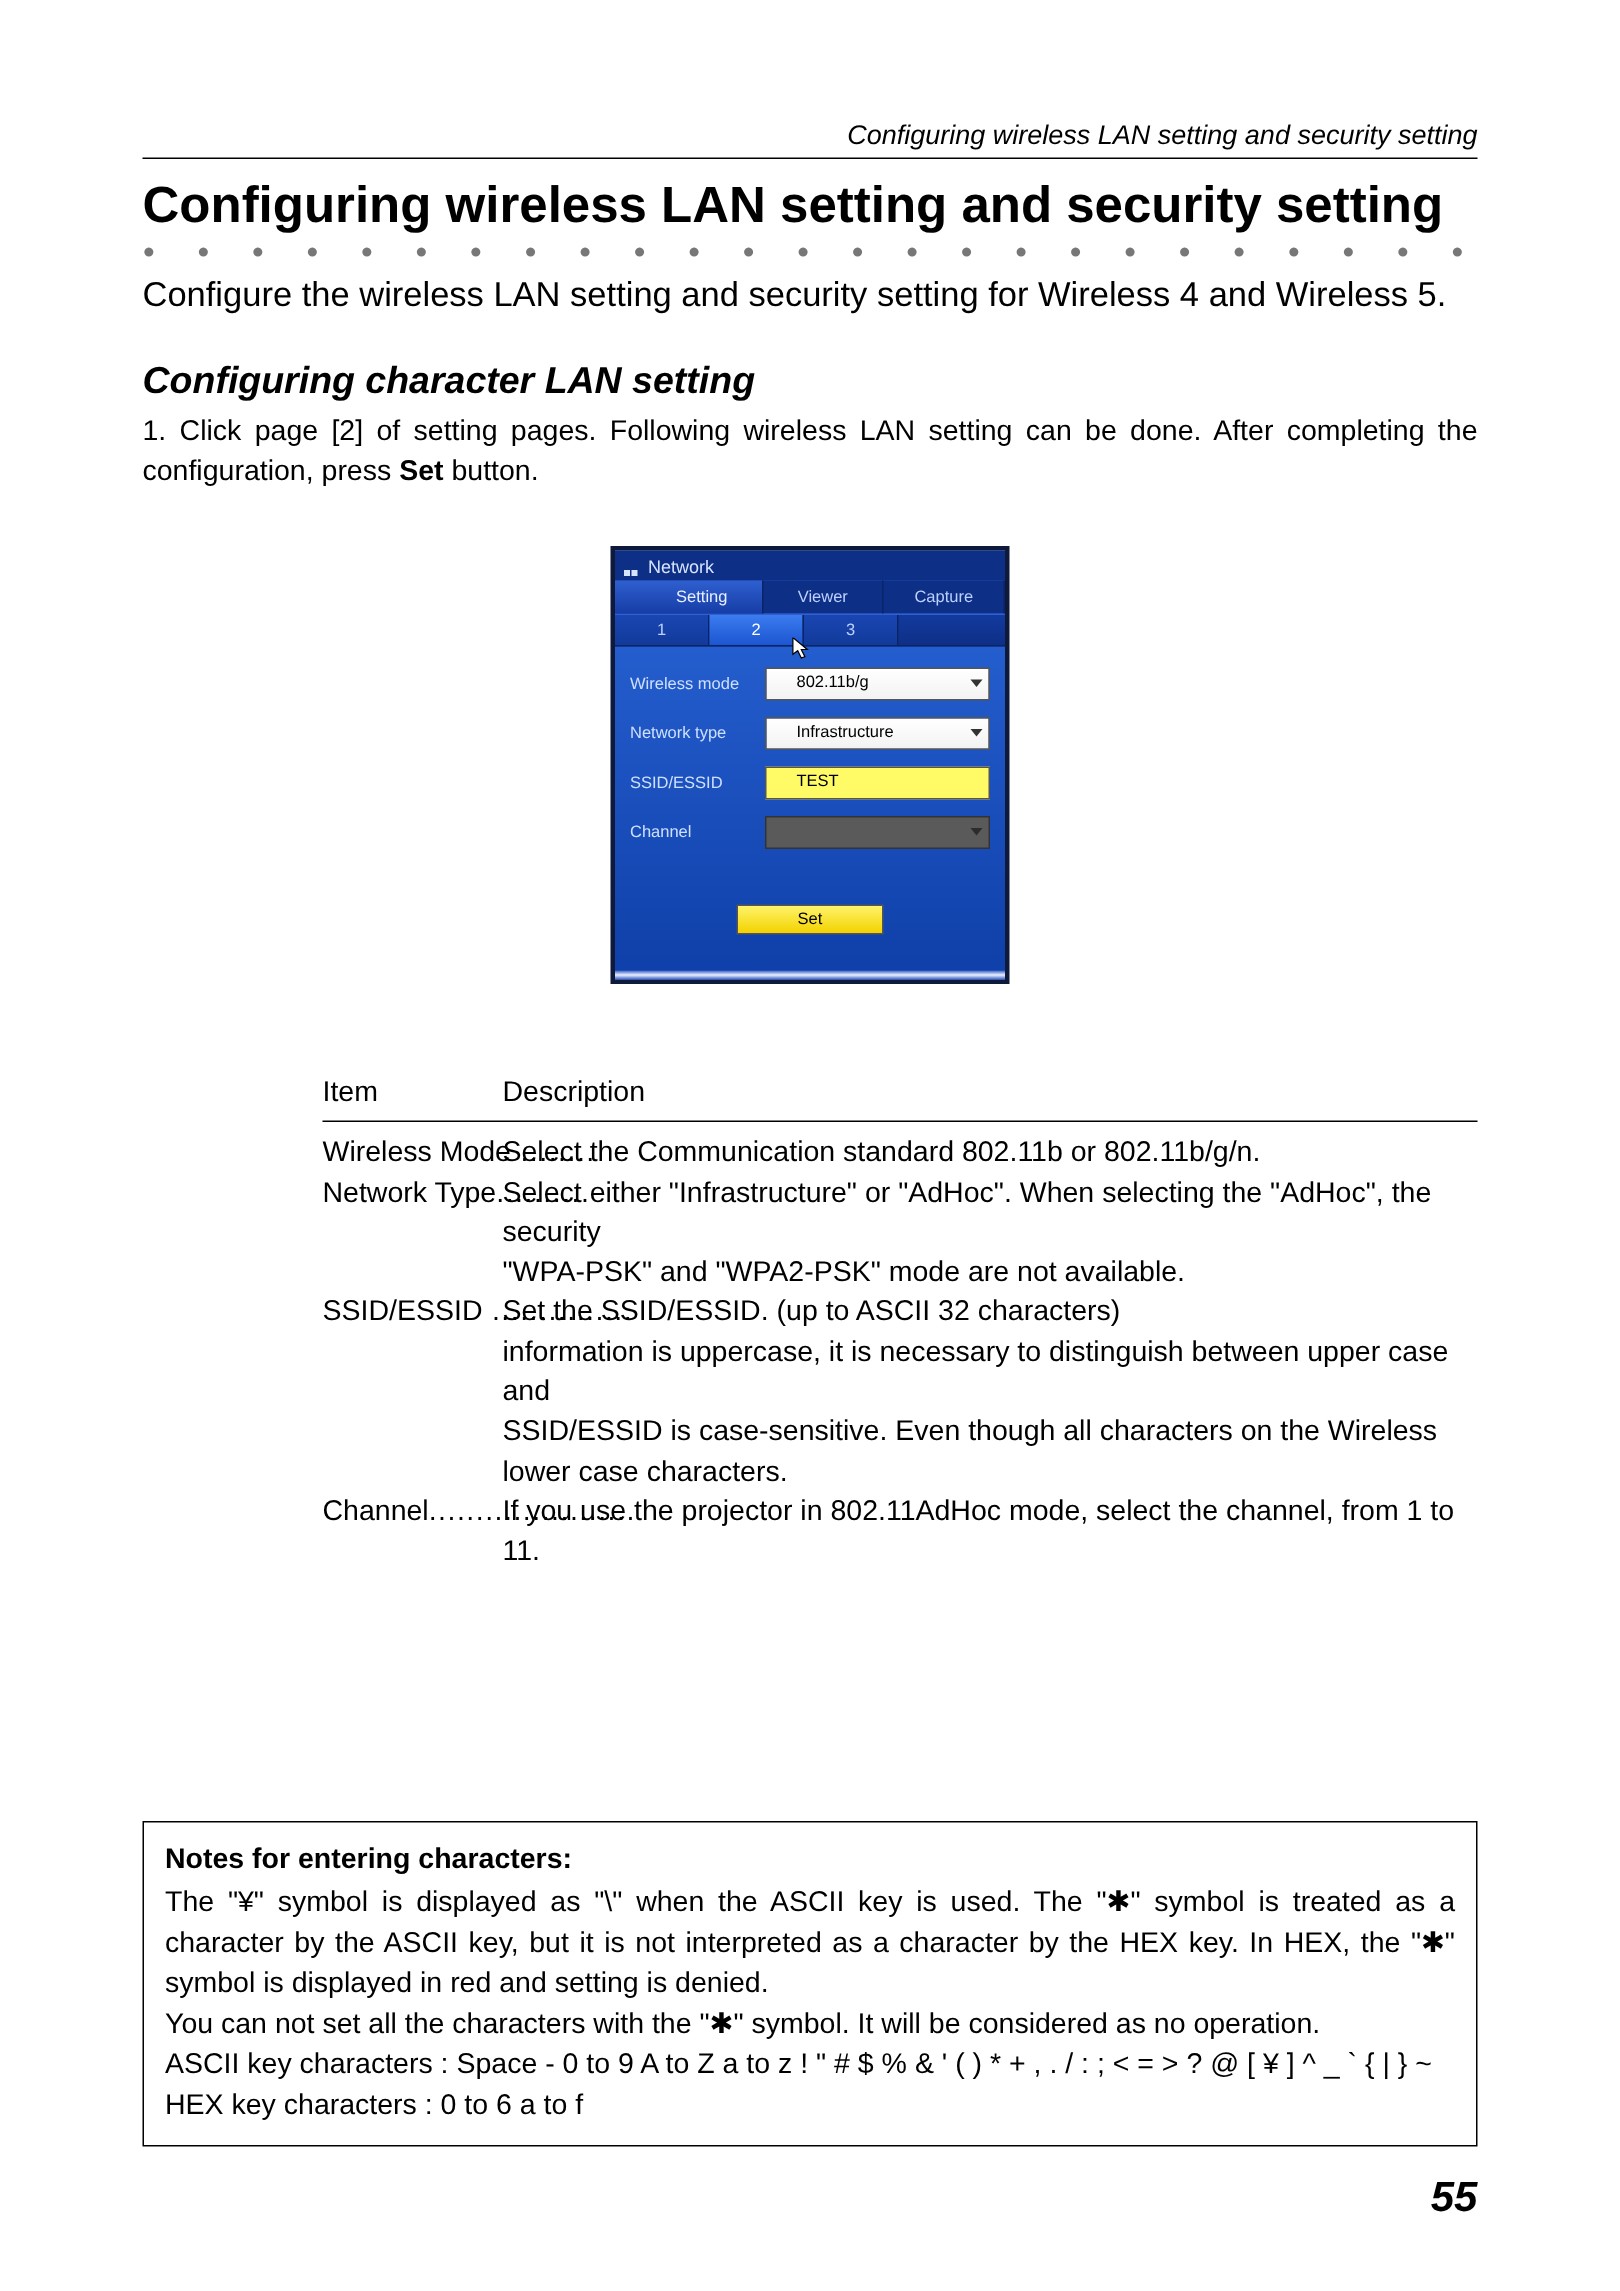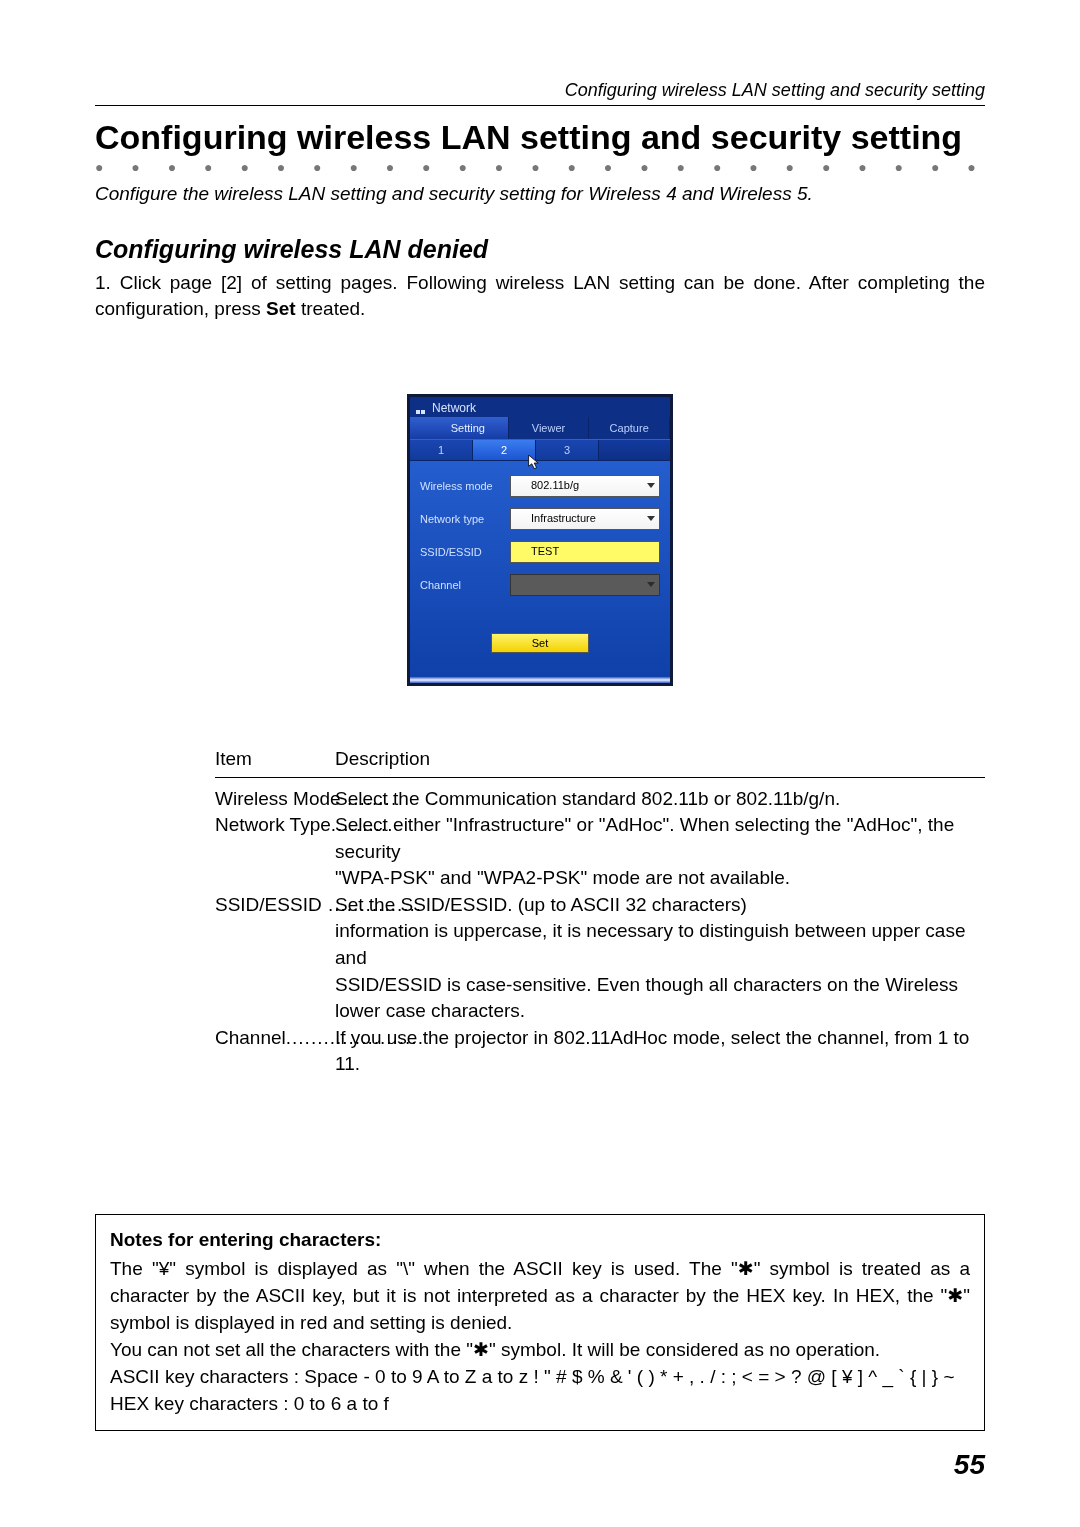--- a/index.html
+++ b/index.html
@@ -34,24 +34,23 @@
   }
   .dot-row {
     font-size: 14px;
     letter-spacing: 12px;
     color: #777;
     white-space: nowrap;
     overflow: hidden;
     margin: 2px 0 6px 0;
   }
   .lead {
-    font-size: 19px;
+    font-size: 23px;
     line-height: 1.35;
     margin: 4px 0 28px 0;
-    font-style: italic;
   }
   h2.sub-heading {
     font-size: 25px;
     font-style: italic;
     font-weight: 700;
     margin: 0 0 6px 0;
   }
   .step {
     font-size: 19px;
     line-height: 1.4;
@@ -66,21 +65,20 @@
     justify-content: center;
     margin: 0 0 60px 0;
   }
   .shot {
     width: 260px;
     border: 3px solid #0f1a3a;
     background: linear-gradient(#2a66d8, #0f3fa8);
     font-family: Tahoma, Arial, sans-serif;
     font-size: 11px;
     color: #cfe0ff;
-    margin-top: 35px;
   }
   .shot-title {
     font-size: 12px;
     color: #d6e4ff;
     padding: 4px 6px 2px 6px;
     display: flex;
     align-items: center;
     gap: 6px;
     background: #0e2f86;
   }
@@ -281,23 +279,23 @@
 
 <div class="page">
 
   <div class="running-head">Configuring wireless LAN setting and security setting</div>
   <div class="rule"></div>
 
   <h1 class="main-heading">Configuring wireless LAN setting and security setting</h1>
   <div class="dot-row">● ● ● ● ● ● ● ● ● ● ● ● ● ● ● ● ● ● ● ● ● ● ● ● ● ● ● ● ● ● ● ● ● ● ● ● ● ● ● ● ● ● ● ● ● ● ● ● ●</div>
   <p class="lead">Configure the wireless LAN setting and security setting for Wireless 4 and Wireless 5.</p>
 
-  <h2 class="sub-heading">Configuring wireless LAN denied</h2>
+  <h2 class="sub-heading">Configuring character LAN setting</h2>
   <p class="step">
-    <span>1. Click page [2] of setting pages. Following wireless LAN setting can be done. After completing the configuration, press </span><b>Set</b><span> treated.</span>
+    <span>1. Click page [2] of setting pages. Following wireless LAN setting can be done. After completing the configuration, press </span><b>Set</b><span> button.</span>
   </p>
 
   <div class="shot-wrap">
     <div class="shot" style="position:relative;">
       <div class="shot-title">
         <span class="title-sq"></span>
         <span>Network</span>
       </div>
       <div class="tabs">
         <div class="tab active">Setting</div>

